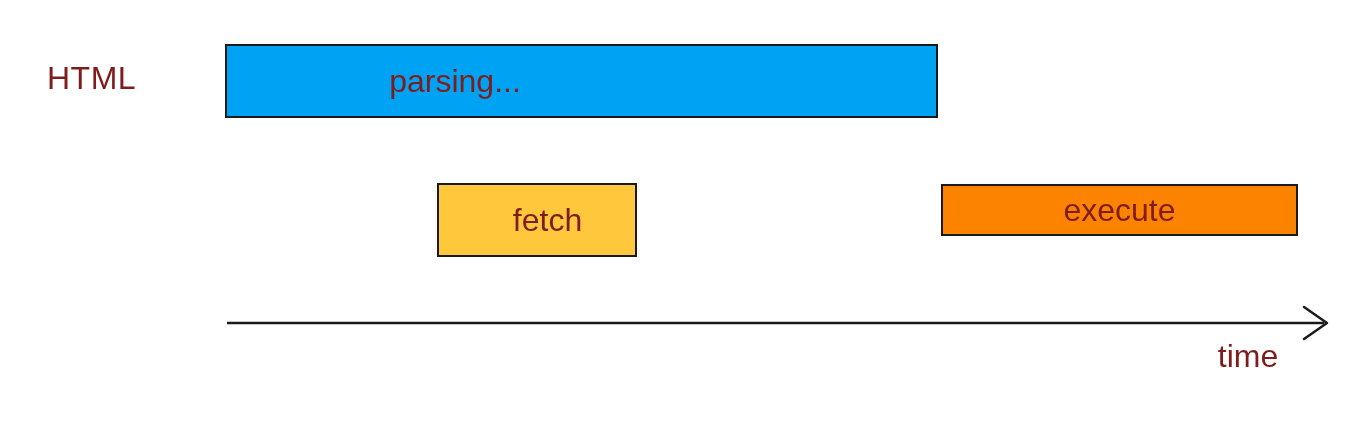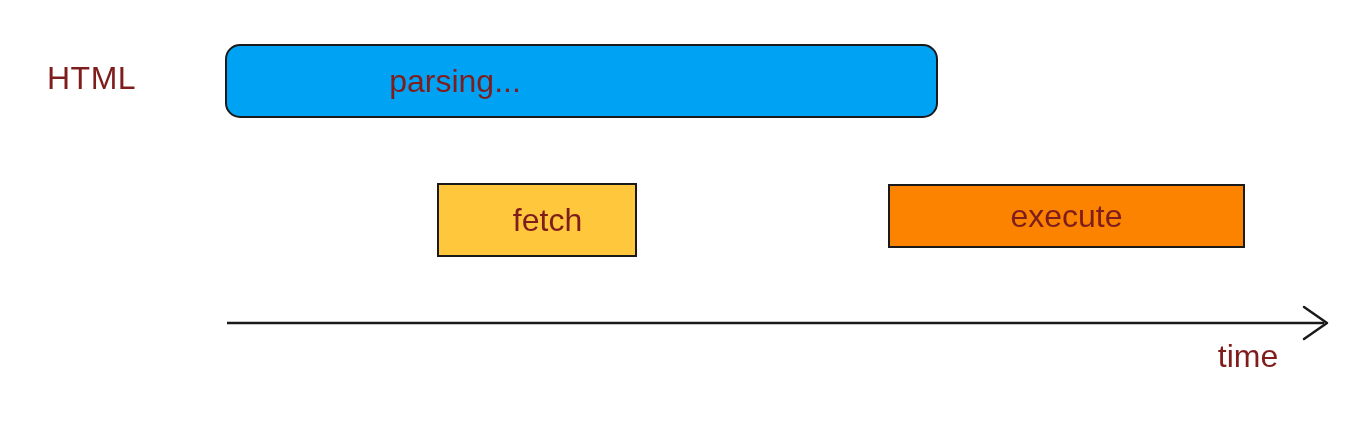--- a/index.html
+++ b/index.html
@@ -32,21 +32,20 @@
     position: absolute;
     box-sizing: border-box;
     border: 2.5px solid #1a1a1a;
     font-size: 32px;
   }
   .parsing-bar {
     left: 225px;
     top: 44px;
     width: 713px;
     height: 74px;
-    border-radius: 15px;
   }
   .parsing-text {
     position: absolute;
     left: 0;
     top: 0;
     bottom: 0;
     width: 456px;
     display: flex;
     align-items: center;
     justify-content: center;
@@ -63,24 +62,24 @@
     left: 437px;
     top: 183px;
     width: 200px;
     height: 74px;
     display: flex;
     align-items: center;
     justify-content: center;
     padding-left: 21px;
   }
   .execute-bar {
-    left: 888px;
+    left: 941px;
     top: 184px;
     width: 357px;
-    height: 64px;
+    height: 52px;
     display: flex;
     align-items: center;
     justify-content: center;
   }
   .time-axis {
     position: absolute;
     left: 220px;
     top: 300px;
   }
   .time-label {

